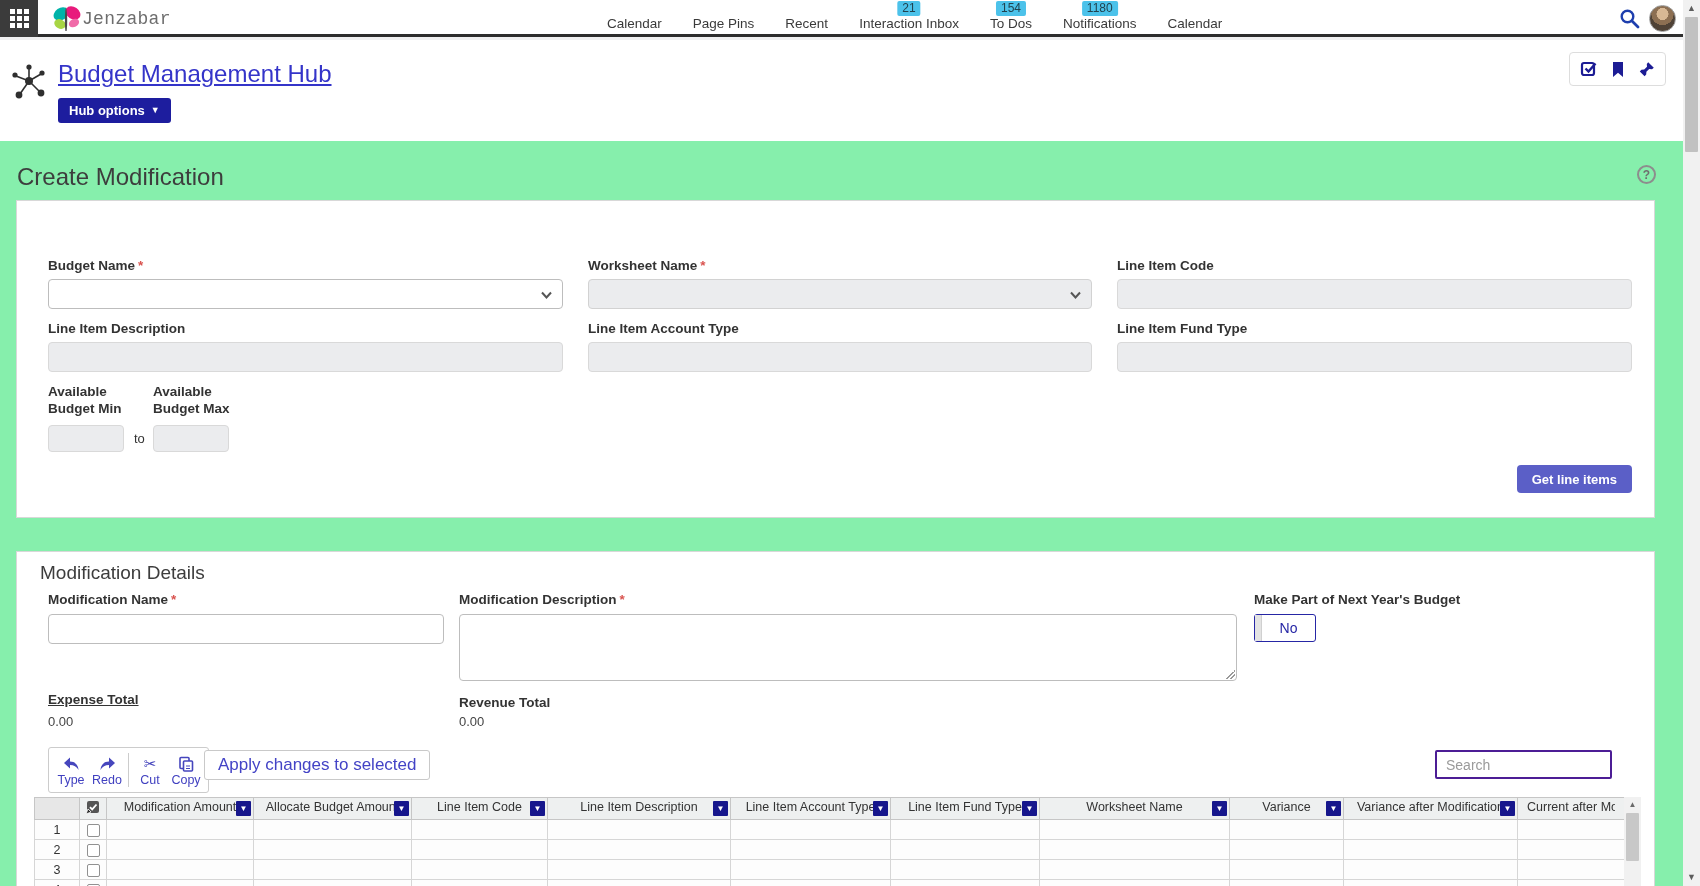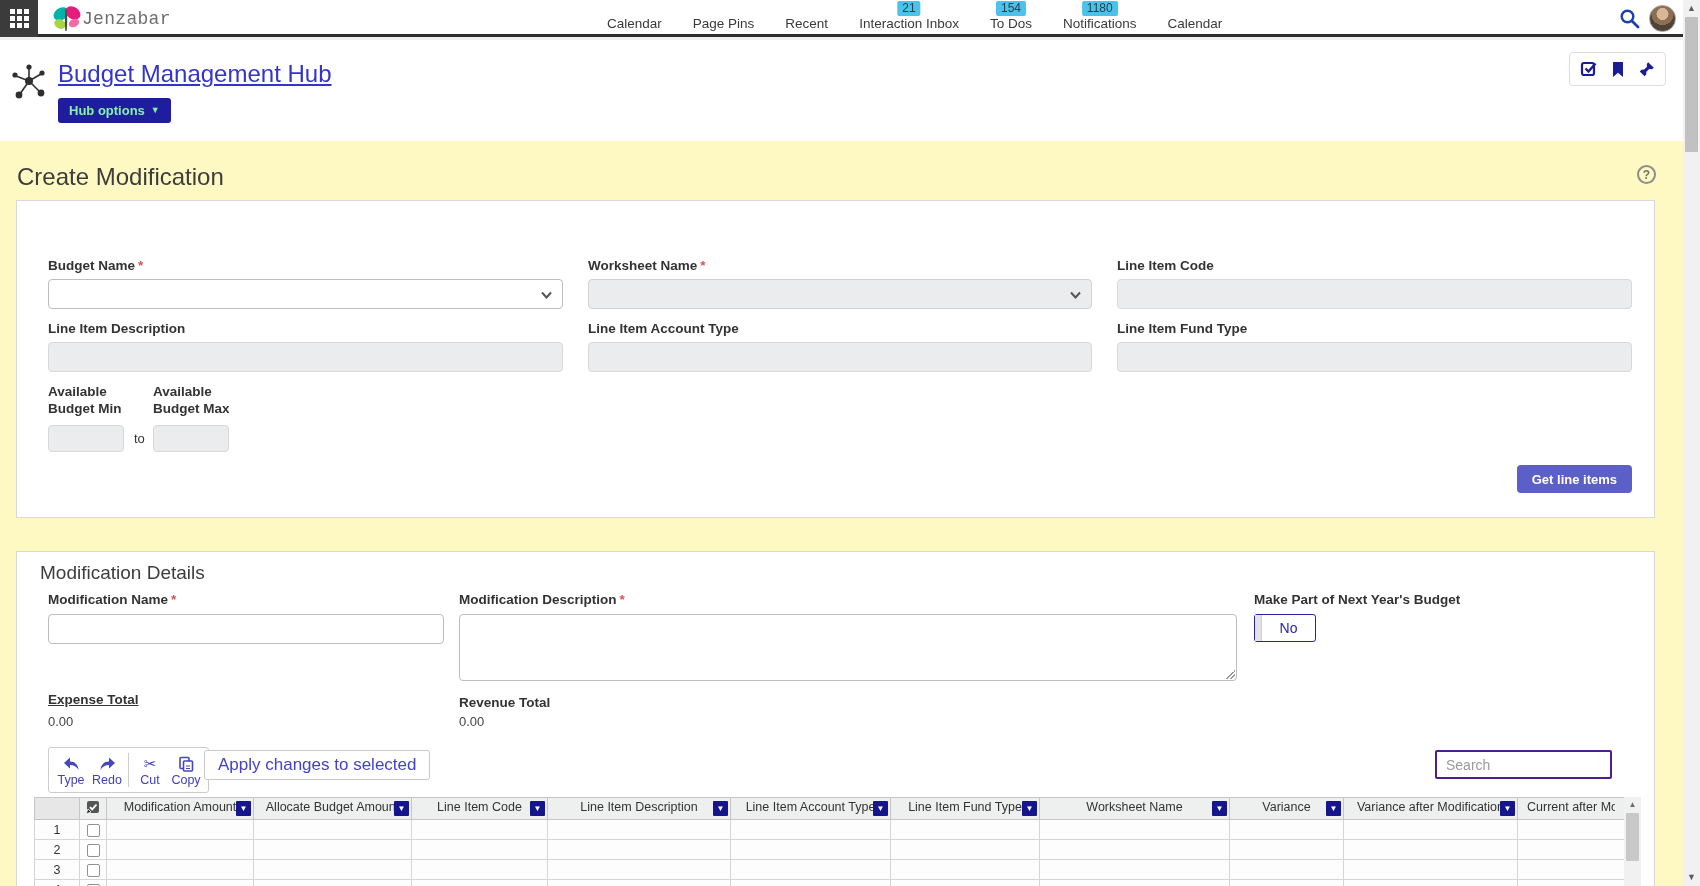--- a/index.html
+++ b/index.html
@@ -23,31 +23,31 @@
   .nav-right { position:absolute; right:7px; top:0; height:37px; display:flex; align-items:center; gap:9px; }
   .avatar { width:27px; height:27px; border-radius:50%;
             background:radial-gradient(circle at 50% 32%, #d8b894 0 28%, #8c6f52 29% 52%, #4f4236 53% 100%);
             border:1px solid #9a9a9a; }
 
   
   .hub-header { position:absolute; top:40px; left:0; width:1683px; height:101px; background:#fff; }
   .hub-icon { position:absolute; left:10px; top:22px; }
   .hub-title { position:absolute; left:58px; top:20px; font-size:24px; color:#3434c9;
                text-decoration:underline; cursor:pointer; }
-  .hub-options { position:absolute; left:58px; top:58px; background:#1d1d9e; color:#86efac;
+  .hub-options { position:absolute; left:58px; top:58px; background:#1d1d9e; color:#ffffff;
                  font-size:13px; font-weight:bold; border:none; border-radius:3px;
                  padding:5px 11px; cursor:pointer; display:flex; align-items:center; gap:6px; }
   .hub-options .caret { font-size:9px; line-height:9px; }
   .hub-actions { position:absolute; right:17px; top:12px; width:97px; height:34px; background:#fff;
                  border:1px solid #ddd; border-radius:4px; display:flex; align-items:center;
                  justify-content:center; gap:13px; }
   .hub-actions svg { cursor:pointer; }
 
   
-  .content { position:absolute; top:141px; left:0; width:1683px; height:745px; background:#fef9c3; overflow:hidden; }
+  .content { position:absolute; top:141px; left:0; width:1683px; height:745px; background:#86efac; overflow:hidden; }
   .page-h1 { position:absolute; left:17px; top:22px; font-size:24px; font-weight:300; color:#3d3d3d; }
   .help-ic { position:absolute; right:27px; top:24px; width:19px; height:19px; border:2px solid #8d8d8d;
              border-radius:50%; color:#6f6f6f; font-size:12px; font-weight:bold; display:flex;
              align-items:center; justify-content:center; cursor:pointer; }
 
   .card { position:absolute; left:16px; width:1639px; background:#fff; border:1px solid #d8d8d8; }
   .search-card { top:59px; height:318px; }
   .details-card { top:410px; height:500px; }
 
   .card-header { position:absolute; top:0; left:0; right:0; height:36px; background:#f6f6f7;

